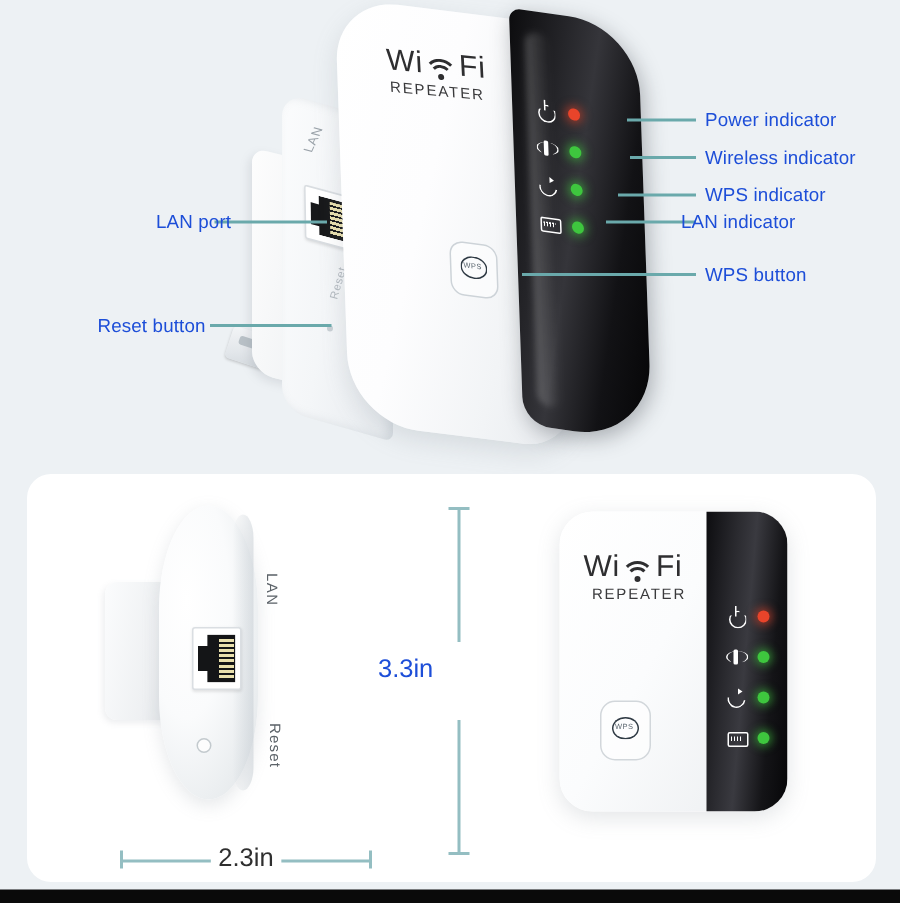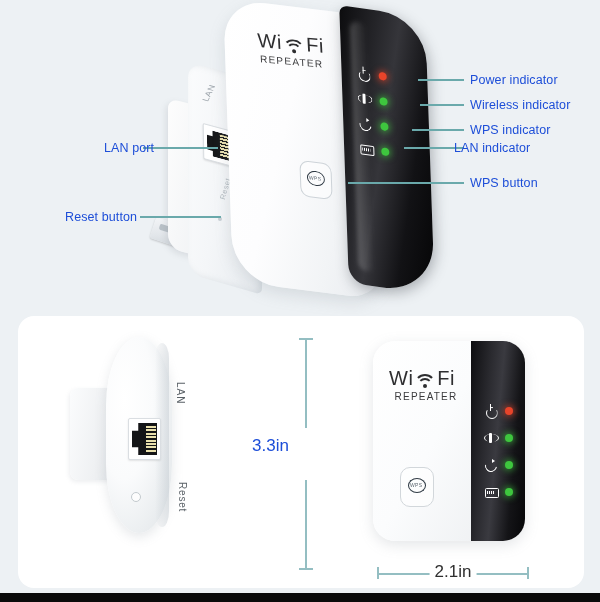--- a/index.html
+++ b/index.html
@@ -478,22 +478,22 @@
 
     <div class="fv-wps-btn">
       <span class="wps-sym" style="left:5px;top:8px;">
         <span class="c1"></span>
           <span class="c2"></span>
         <span class="lbl">WPS</span>
       </span>
     </div>
   </div>
 
-
-  <div class="dim-h" style="left:377px; top:567px; width:152px;">
-    <div class="bar" style="left:0; width:152px;"></div>
+  <div class="dim-h" style="left:80px; top:567px; width:168px;">
+    <div class="bar" style="left:0; width:168px;"></div>
     <div class="tick" style="left:0;"></div>
     <div class="tick" style="right:0;"></div>
-    <div class="txt" style="left:76px;">2.1in</div>
-  </div>
+    <div class="txt" style="left:84px;">2.3in</div>
+  </div>
+
 
   <div id="bottom-bar"></div>
 </div>
 
 </body></html>

